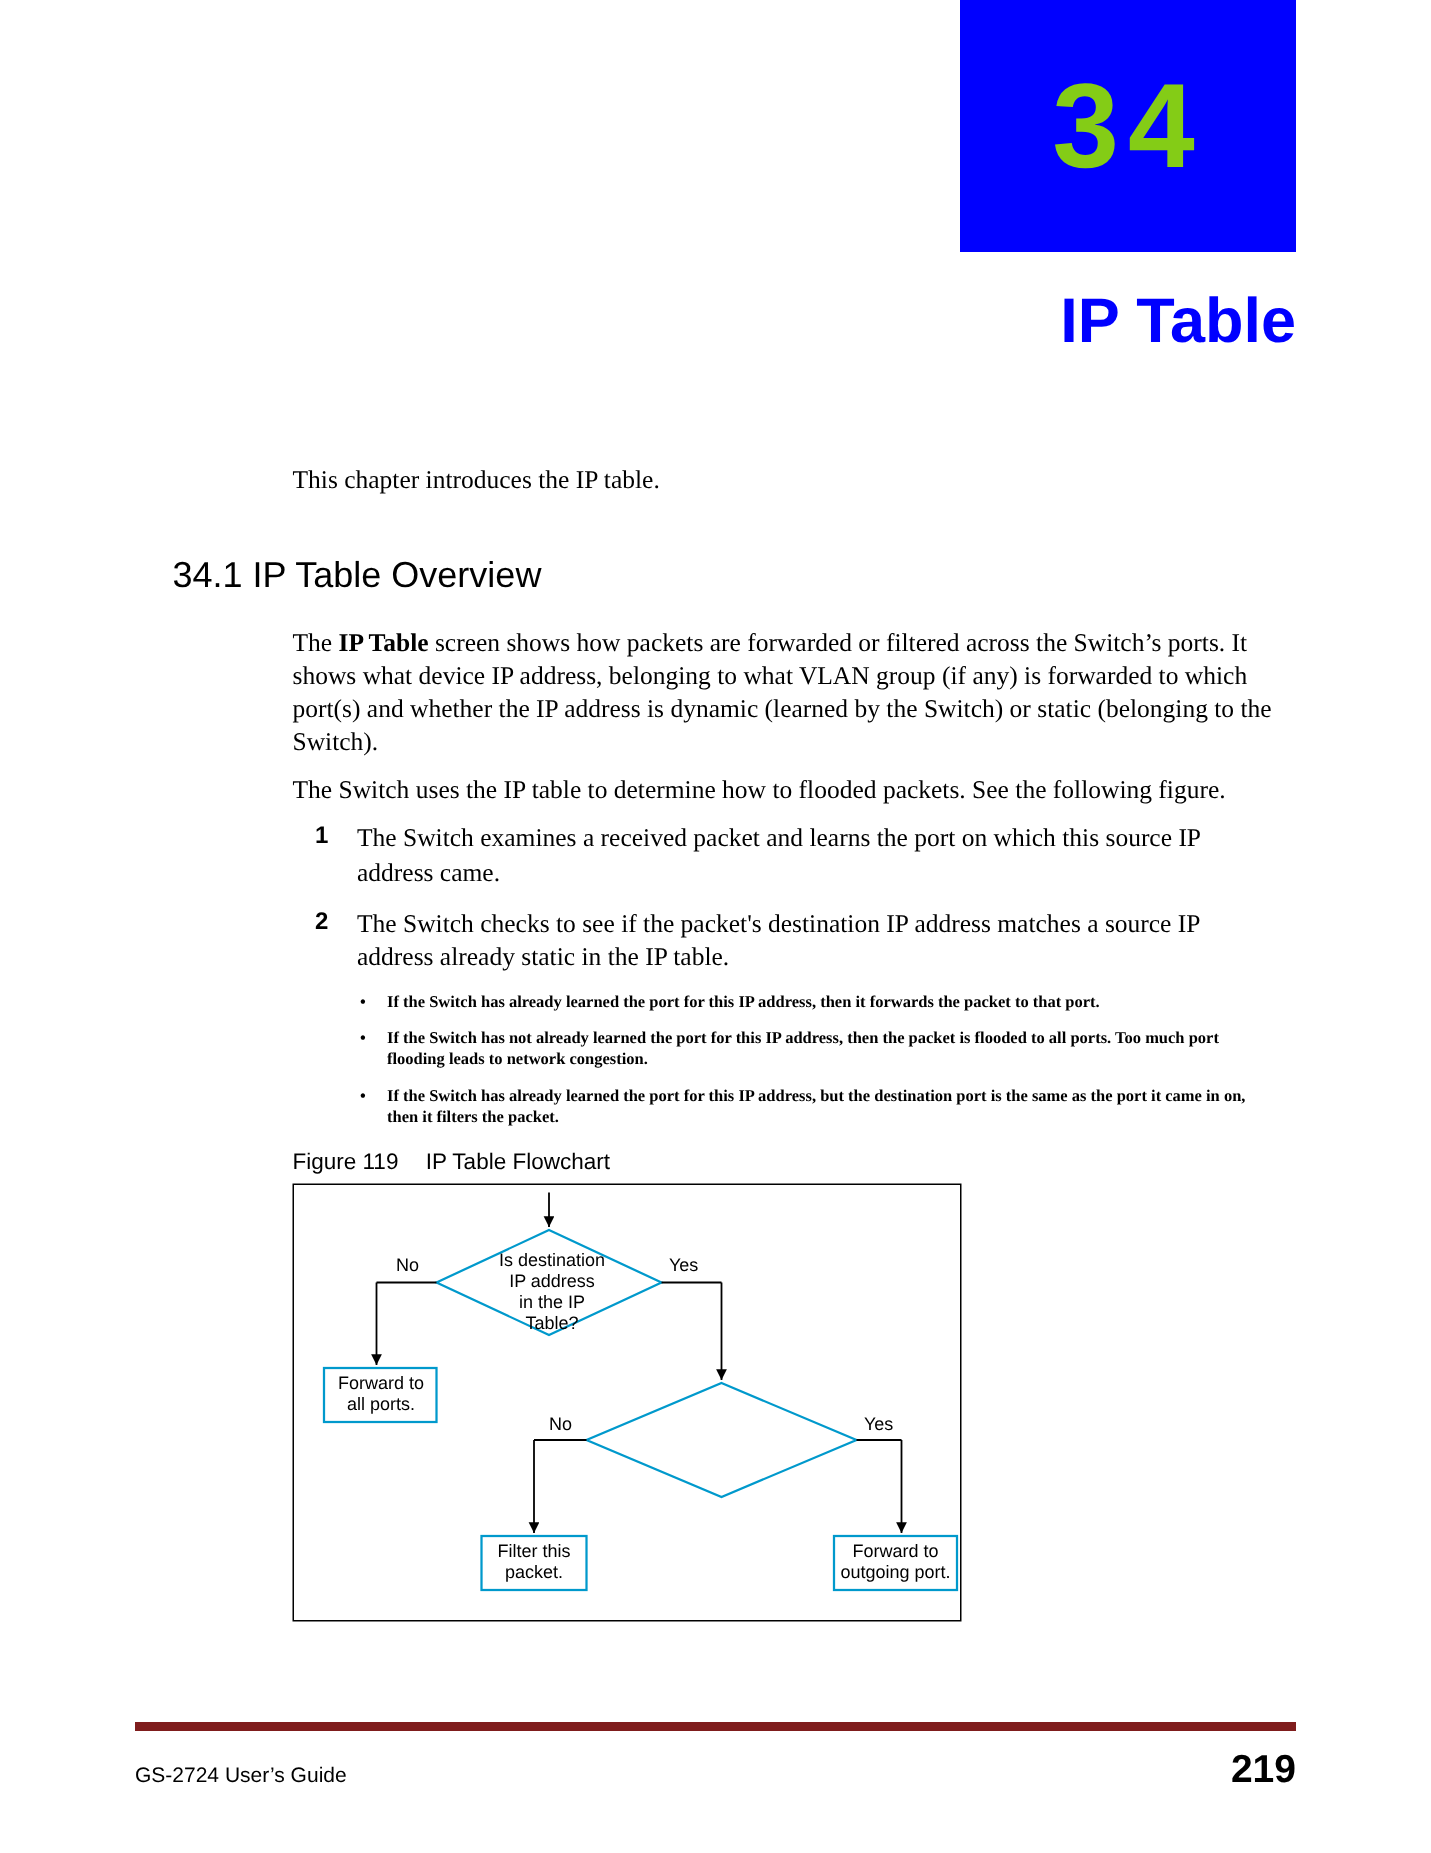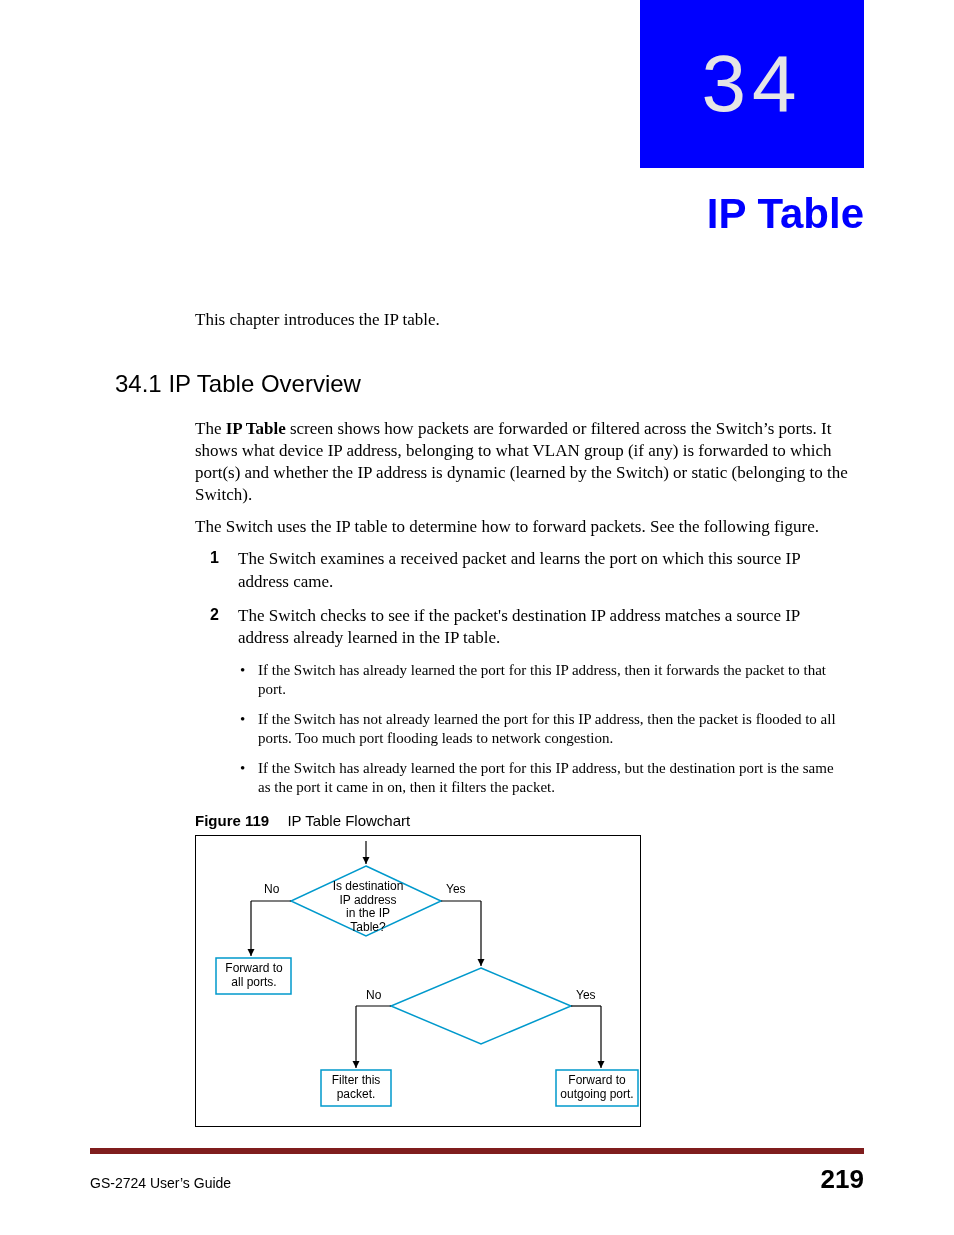--- a/index.html
+++ b/index.html
@@ -19,26 +19,26 @@
     position: relative;
     height: 100%;
   }
   .chapter-block {
     position: absolute;
     top: 0;
     right: 90px;
     width: 224px;
     height: 168px;
     background: #0000FF;
-    color: #e5e5e5;
+    color: #84cc16;
     display: flex;
     align-items: center;
     justify-content: center;
     font-family: Arial, Helvetica, sans-serif;
-    font-weight: normal;
+    font-weight: bold;
     font-size: 80px;
     letter-spacing: 6px;
   }
   .chapter-title {
     position: absolute;
     top: 190px;
     right: 90px;
     color: #0000FF;
     font-family: Arial, Helvetica, sans-serif;
     font-weight: bold;
@@ -89,36 +89,37 @@
   }
   ul.bullets {
     margin: 10px 0 10px 125px;
     padding: 0;
     list-style: none;
   }
   ul.bullets > li {
     position: relative;
     padding-left: 18px;
     margin-bottom: 10px;
-    font-size: 15px;
+    font-size: 11px;
     line-height: 1.3;
+    font-weight: bold;
   }
   ul.bullets > li::before {
     content: "•";
     position: absolute;
     left: 0;
   }
   .figure-caption {
     font-family: Arial, Helvetica, sans-serif;
     font-size: 15px;
     margin-left: 80px;
     margin-top: 14px;
     margin-bottom: 6px;
   }
-  .figure-caption .fignum { font-weight: bold; margin-right: 14px;}
+  .figure-caption .fignum { font-weight: normal; margin-right: 14px;}
   .flowchart-box {
     margin-left: 80px;
     width: 444px;
     height: 290px;
     border: 1px solid #000;
     position: relative;
     font-family: Arial, Helvetica, sans-serif;
   }
   .flowchart-box svg { position: absolute; top:0; left:0; }
   .fc-text {
@@ -155,30 +156,30 @@
 
   <div class="content">
     <div class="intro">This chapter introduces the IP table.</div>
 
     <div class="section-head">34.1  IP Table Overview</div>
 
     <div class="body-text">
       <span>The </span><span class="bold">IP Table</span><span> screen shows how packets are forwarded or filtered across the Switch’s ports. It shows what device IP address, belonging to what VLAN group (if any) is forwarded to which port(s) and whether the IP address is dynamic (learned by the Switch) or static (belonging to the Switch).</span>
     </div>
 
-    <div class="body-text">The Switch uses the IP table to determine how to forward packets. See the following figure.</div>
+    <div class="body-text">The Switch uses the IP table to determine how to flooded packets. See the following figure.</div>
 
     <ol class="numbered">
       <li>
         <span class="num">1</span>
         <span>The Switch examines a received packet and learns the port on which this source IP address came.</span>
       </li>
       <li>
         <span class="num">2</span>
-        <span>The Switch checks to see if the packet's destination IP address matches a source IP address already learned in the IP table.</span>
+        <span>The Switch checks to see if the packet's destination IP address matches a source IP address already static in the IP table.</span>
       </li>
     </ol>
 
     <ul class="bullets">
       <li>If the Switch has already learned the port for this IP address, then it forwards the packet to that port.</li>
       <li>If the Switch has not already learned the port for this IP address, then the packet is flooded to all ports. Too much port flooding leads to network congestion.</li>
       <li>If the Switch has already learned the port for this IP address, but the destination port is the same as the port it came in on, then it filters the packet.</li>
     </ul>
 
     <div class="figure-caption">

